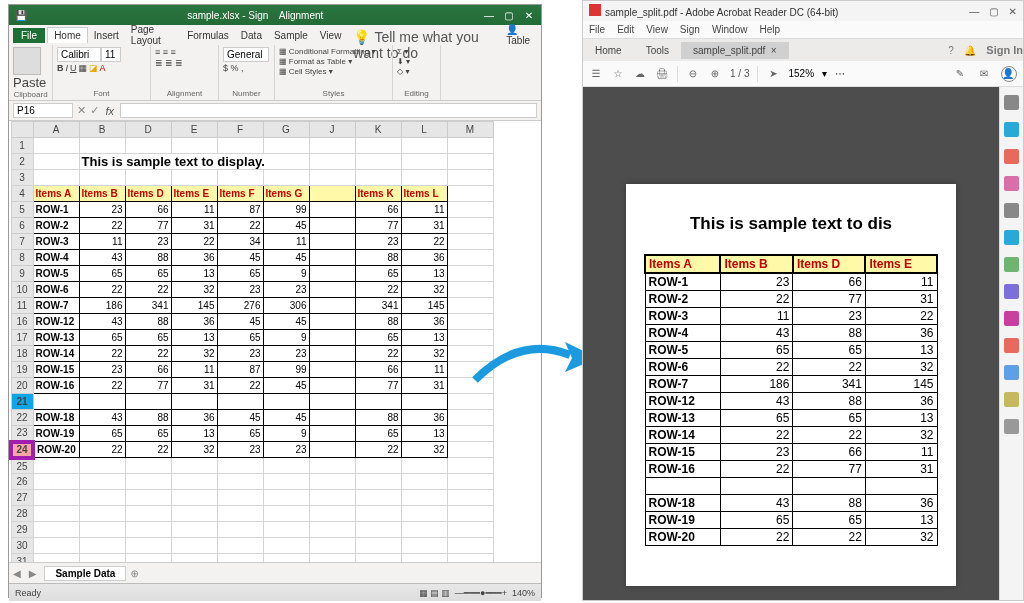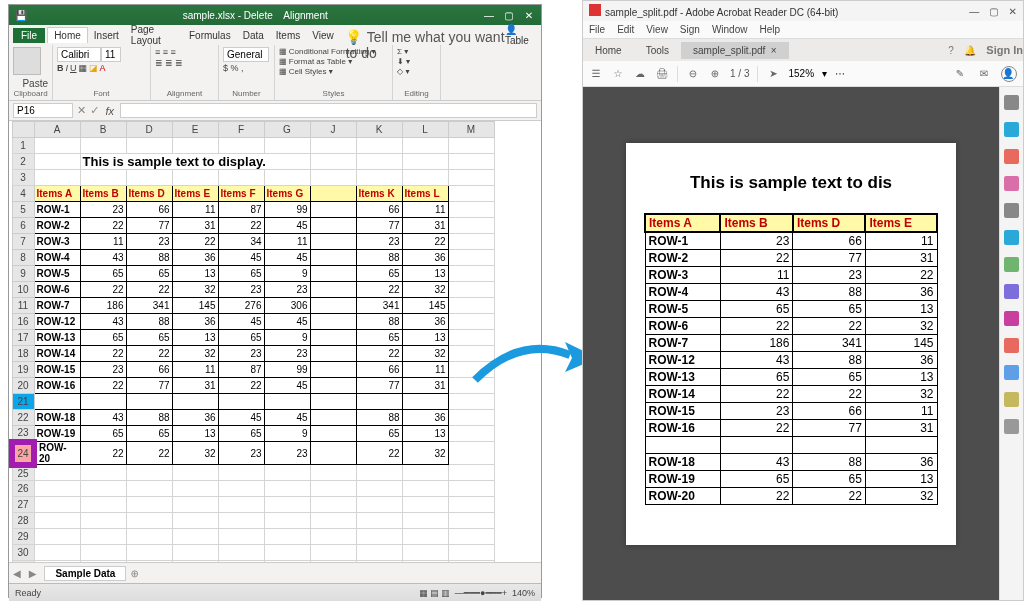--- a/index.html
+++ b/index.html
@@ -59,66 +59,66 @@
   .pdf-menubar { height:18px; background:#fafafa; display:flex; align-items:center; padding:0 6px; font-size:10px; color:#444; gap:12px; border-bottom:1px solid #ddd; }
   .pdf-tabs { height:22px; background:#edebe9; display:flex; align-items:center; font-size:10px; }
   .pdf-tabs .ptab { padding:3px 12px; color:#444; }
   .pdf-tabs .ptab.docactive { background:#d0d0d0; }
   .pdf-toolbar { height:26px; background:#fafafa; display:flex; align-items:center; padding:0 6px; gap:8px; font-size:10px; border-bottom:1px solid #ddd; }
   .pdf-toolbar .tb-ic { width:14px; height:14px; color:#666; display:flex; align-items:center; justify-content:center; cursor:pointer; }
   .pdf-toolbar .sep { width:1px; height:16px; background:#ddd; }
   .pdf-toolbar .pg { color:#555; }
   
   .pdf-body { display:flex; height:513px; }
-  .pdf-canvas { flex:1; background:#4d4d4d; padding:28px; overflow:auto; display:flex; justify-content:center; align-items:center; }
+  .pdf-canvas { flex:1; background:#4d4d4d; padding:14px; overflow:auto; display:flex; justify-content:center; align-items:flex-end; }
   .pdf-page { width:330px; background:#fff; padding:30px 18px 40px 18px; box-shadow:0 0 6px rgba(0,0,0,.3); }
   .pdf-page-title { font-size:17px; font-weight:bold; text-align:center; margin-bottom:20px; white-space:nowrap; overflow:hidden;}
   .pdf-table { border-collapse:collapse; width:100%; font-size:12px; }
   .pdf-table th { background:#fff9a8; color:#c00000; font-weight:bold; border:2px solid #000; padding:1px 3px; text-align:left; }
   .pdf-table td { border:1px solid #000; padding:1px 3px; height:17px; }
   .pdf-table td.l { font-weight:bold; text-align:left; }
   .pdf-table td.n { text-align:right; }
   
   .pdf-side { width:24px; background:#f4f4f4; border-left:1px solid #ddd; display:flex; flex-direction:column; align-items:center; gap:12px; padding:8px 0; }
   .pdf-side .sic { width:15px; height:15px; border-radius:2px; }
   .signin { margin-left:auto; font-weight:bold; font-size:11px; }
   .pdf-right-icons { display:flex; gap:10px; align-items:center; margin-left:auto; color:#777;}
 </style>
 </head>
 <body>
 
 <div class="excel-window">
   <div class="excel-titlebar">
     <span>💾</span>
-    <span class="title-text"><span>sample.xlsx - Delete</span> &nbsp;&nbsp; <span>Alignment</span></span>
+    <span class="title-text"><span>sample.xlsx - Sign</span> &nbsp;&nbsp; <span>Alignment</span></span>
     <span class="win-btns">
       <span>—</span>
       <span>▢</span>
       <span>✕</span>
     </span>
   </div>
   <div class="excel-menubar">
     <span class="mitem file">File</span>
     <span class="mitem active">Home</span>
     <span class="mitem">Insert</span>
     <span class="mitem">Page Layout</span>
     <span class="mitem">Formulas</span>
     <span class="mitem">Data</span>
-    <span class="mitem">Items</span>
+    <span class="mitem">Sample</span>
     <span class="mitem">View</span>
     <span class="tell">💡 <span>Tell me what you want to do</span></span>
     <span class="share">👤 <span>Table</span></span>
   </div>
 
   <div class="ribbon">
     <div class="ribbon-group" style="width:44px">
       <div class="rb-content">
           <span class="ic ic-lg"></span>
         </div>
-      <div style="text-align:right;font-size:10px">Paste</div>
+      <div style="text-align:left;font-size:13px">Paste</div>
       <div class="ribbon-label">Clipboard</div>
     </div>
     <div class="ribbon-group" style="width:98px">
       <div class="rb-content" style="flex-direction:column;gap:1px">
         <div><input class="cellref" style="width: 44px;" value="Calibri"><input class="cellref" style="width: 20px;" value="11"></div>
         <div style="display:flex;gap:2px">
             <b>B</b> 
             <i>I</i> 
             <u>U</u> 
             <span>▦</span> 
@@ -416,21 +416,21 @@
             <td class="num">22</td>
             <td class="num">45</td>
             <td class="num"></td>
             <td class="num">77</td>
             <td class="num">31</td>
             <td style="border:1px solid #d4d4d4"></td>
           </tr>
         </tbody>
         <tbody>
           <tr class="data-row">
-            <td class="row-header" style="background:#0ea5e9;color:#444;font-weight:normal;border:1px solid #ccc">21</td>
+            <td class="row-header" style="background:#0ea5e9;color:#444;font-weight:bold;border:1px solid #ccc">21</td>
             <td class="left"></td>
             <td class="num"></td>
             <td class="num"></td>
             <td class="num"></td>
             <td class="num"></td>
             <td class="num"></td>
             <td class="num"></td>
             <td class="num"></td>
             <td class="num"></td>
             <td style="border:1px solid #d4d4d4"></td>
@@ -461,21 +461,21 @@
             <td class="num">65</td>
             <td class="num">9</td>
             <td class="num"></td>
             <td class="num">65</td>
             <td class="num">13</td>
             <td style="border:1px solid #d4d4d4"></td>
           </tr>
         </tbody>
         <tbody>
           <tr class="data-row">
-            <td class="row-header" style="background:#fca5a5;color:#444;font-weight:normal;border:6px solid #a21caf">24</td>
+            <td class="row-header" style="background:#fca5a5;color:#444;font-weight:bold;border:4px solid #a21caf">24</td>
             <td class="left">ROW-20</td>
             <td class="num">22</td>
             <td class="num">22</td>
             <td class="num">32</td>
             <td class="num">23</td>
             <td class="num">23</td>
             <td class="num"></td>
             <td class="num">22</td>
             <td class="num">32</td>
             <td style="border:1px solid #d4d4d4"></td>

